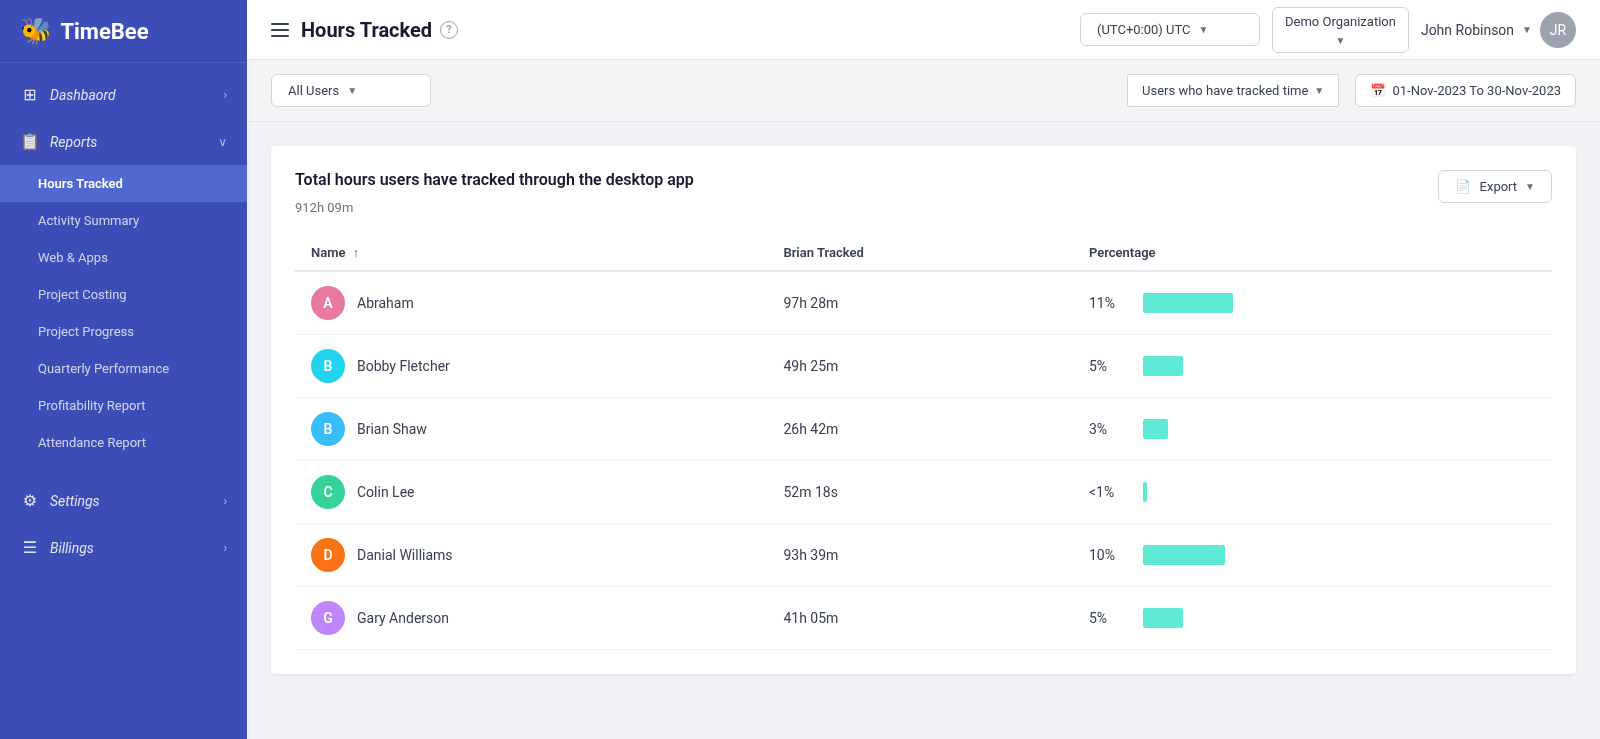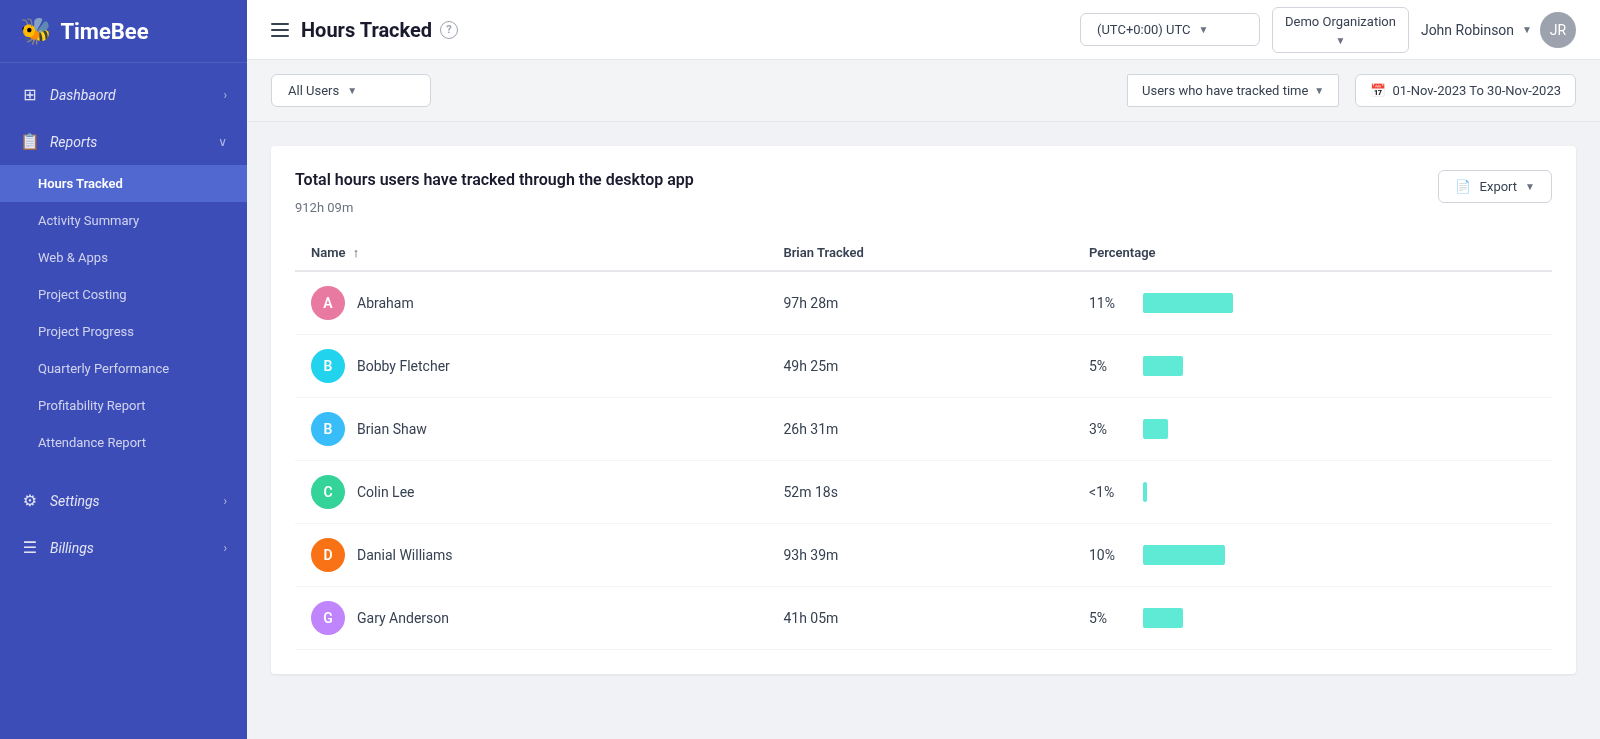--- a/index.html
+++ b/index.html
@@ -444,21 +444,21 @@
       </div>
     </td>
   </tr>
             <tr>
     <td>
       <div class="user-row">
         <div class="user-avatar-sm" style="background:#38bdf8">B</div>
         <span>Brian Shaw</span>
       </div>
     </td>
-    <td>26h 31m</td>
+    <td>26h 42m</td>
     <td>
       <div class="bar-container">
         <span class="pct-label">3%</span>
         <div class="bar-track">
           <div class="bar-fill" style="width:25px"></div>
         </div>
       </div>
     </td>
   </tr>
             <tr>

